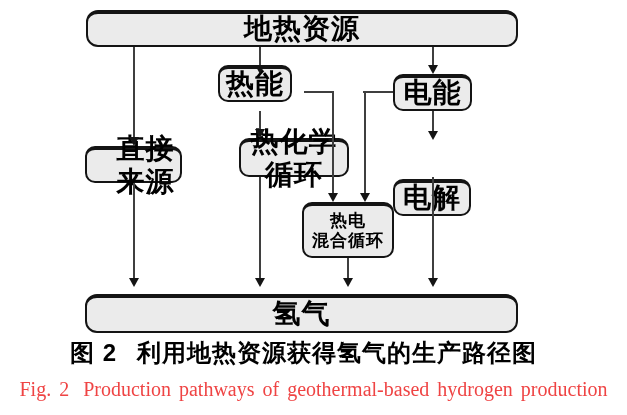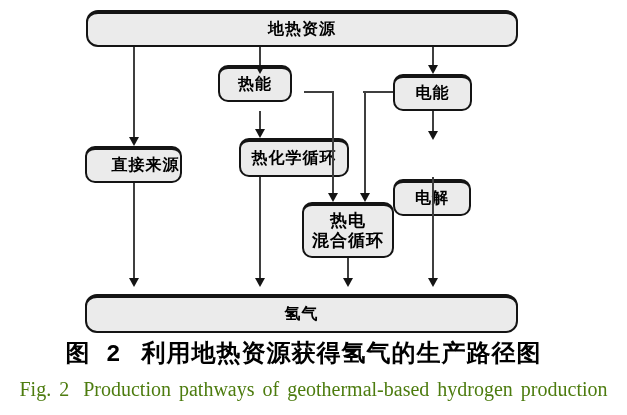--- a/index.html
+++ b/index.html
@@ -16,21 +16,21 @@
     box-sizing: border-box;
     background: #ebebeb;
     border: 2px solid #141414;
     border-top-width: 4px;
     border-radius: 10px;
     display: flex;
     flex-direction: column;
     align-items: center;
     justify-content: center;
     font-weight: bold;
-    font-size: 16px;
+    font-size: 28px;
     color: #000000;
     line-height: 1.15;
     text-align: center;
     letter-spacing: 1px;
   }
   .box-wide { border-radius: 12px; }
   .vl {
     position: absolute;
     width: 2px;
     background: #3f3f3f;
@@ -53,30 +53,30 @@
     top: 337px;
     left: 0;
     width: 607px;
     text-align: center;
     font-size: 24px;
     font-weight: bold;
     color: #000000;
     letter-spacing: 1px;
     white-space: nowrap;
   }
-  .caption-zh .fig-label { margin-right: 20px; font-family: Liberation Mono, monospace; }
+  .caption-zh .fig-label { margin-right: 20px; }
   .caption-en {
     position: absolute;
     top: 378px;
     left: 0;
     width: 627px;
     text-align: center;
     font-family: "Liberation Serif", serif;
     font-size: 20px;
-    color: #4d7c0f;
+    color: #ef4444;
     word-spacing: 3px;
     white-space: nowrap;
   }
   .caption-en .fig-label { margin-right: 14px; }
 </style>
 </head>
 <body>
 
 <div id="figure-canvas">
 

